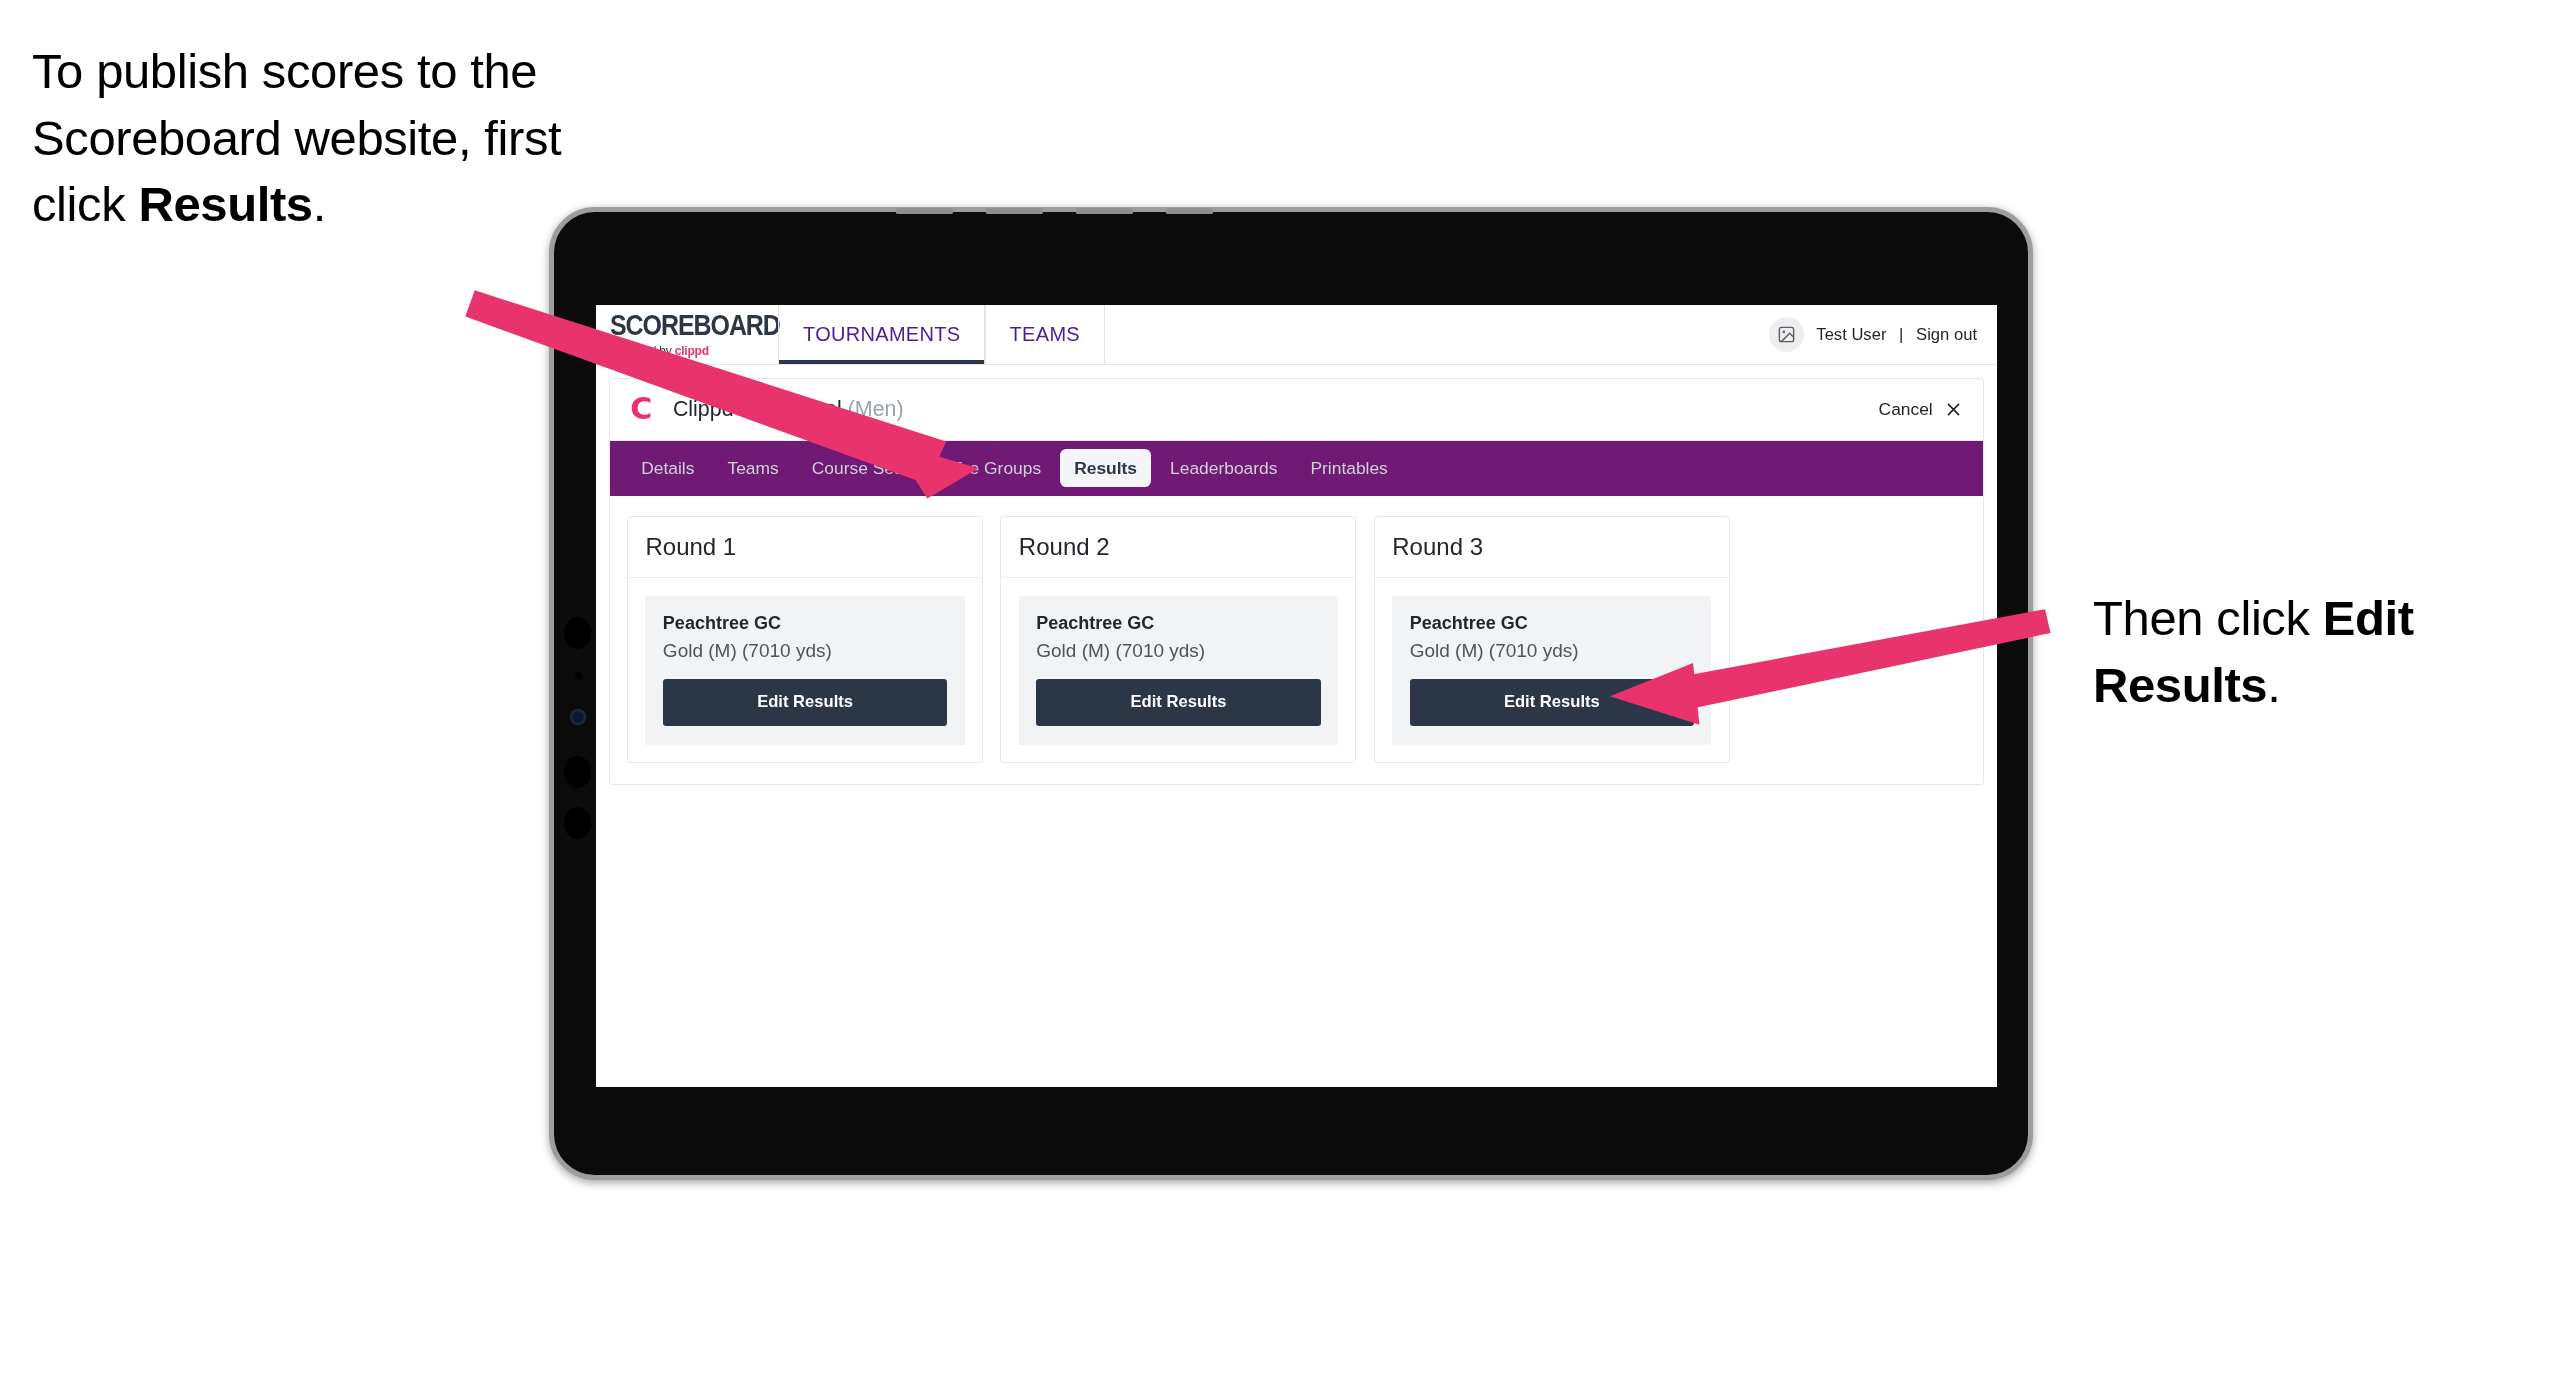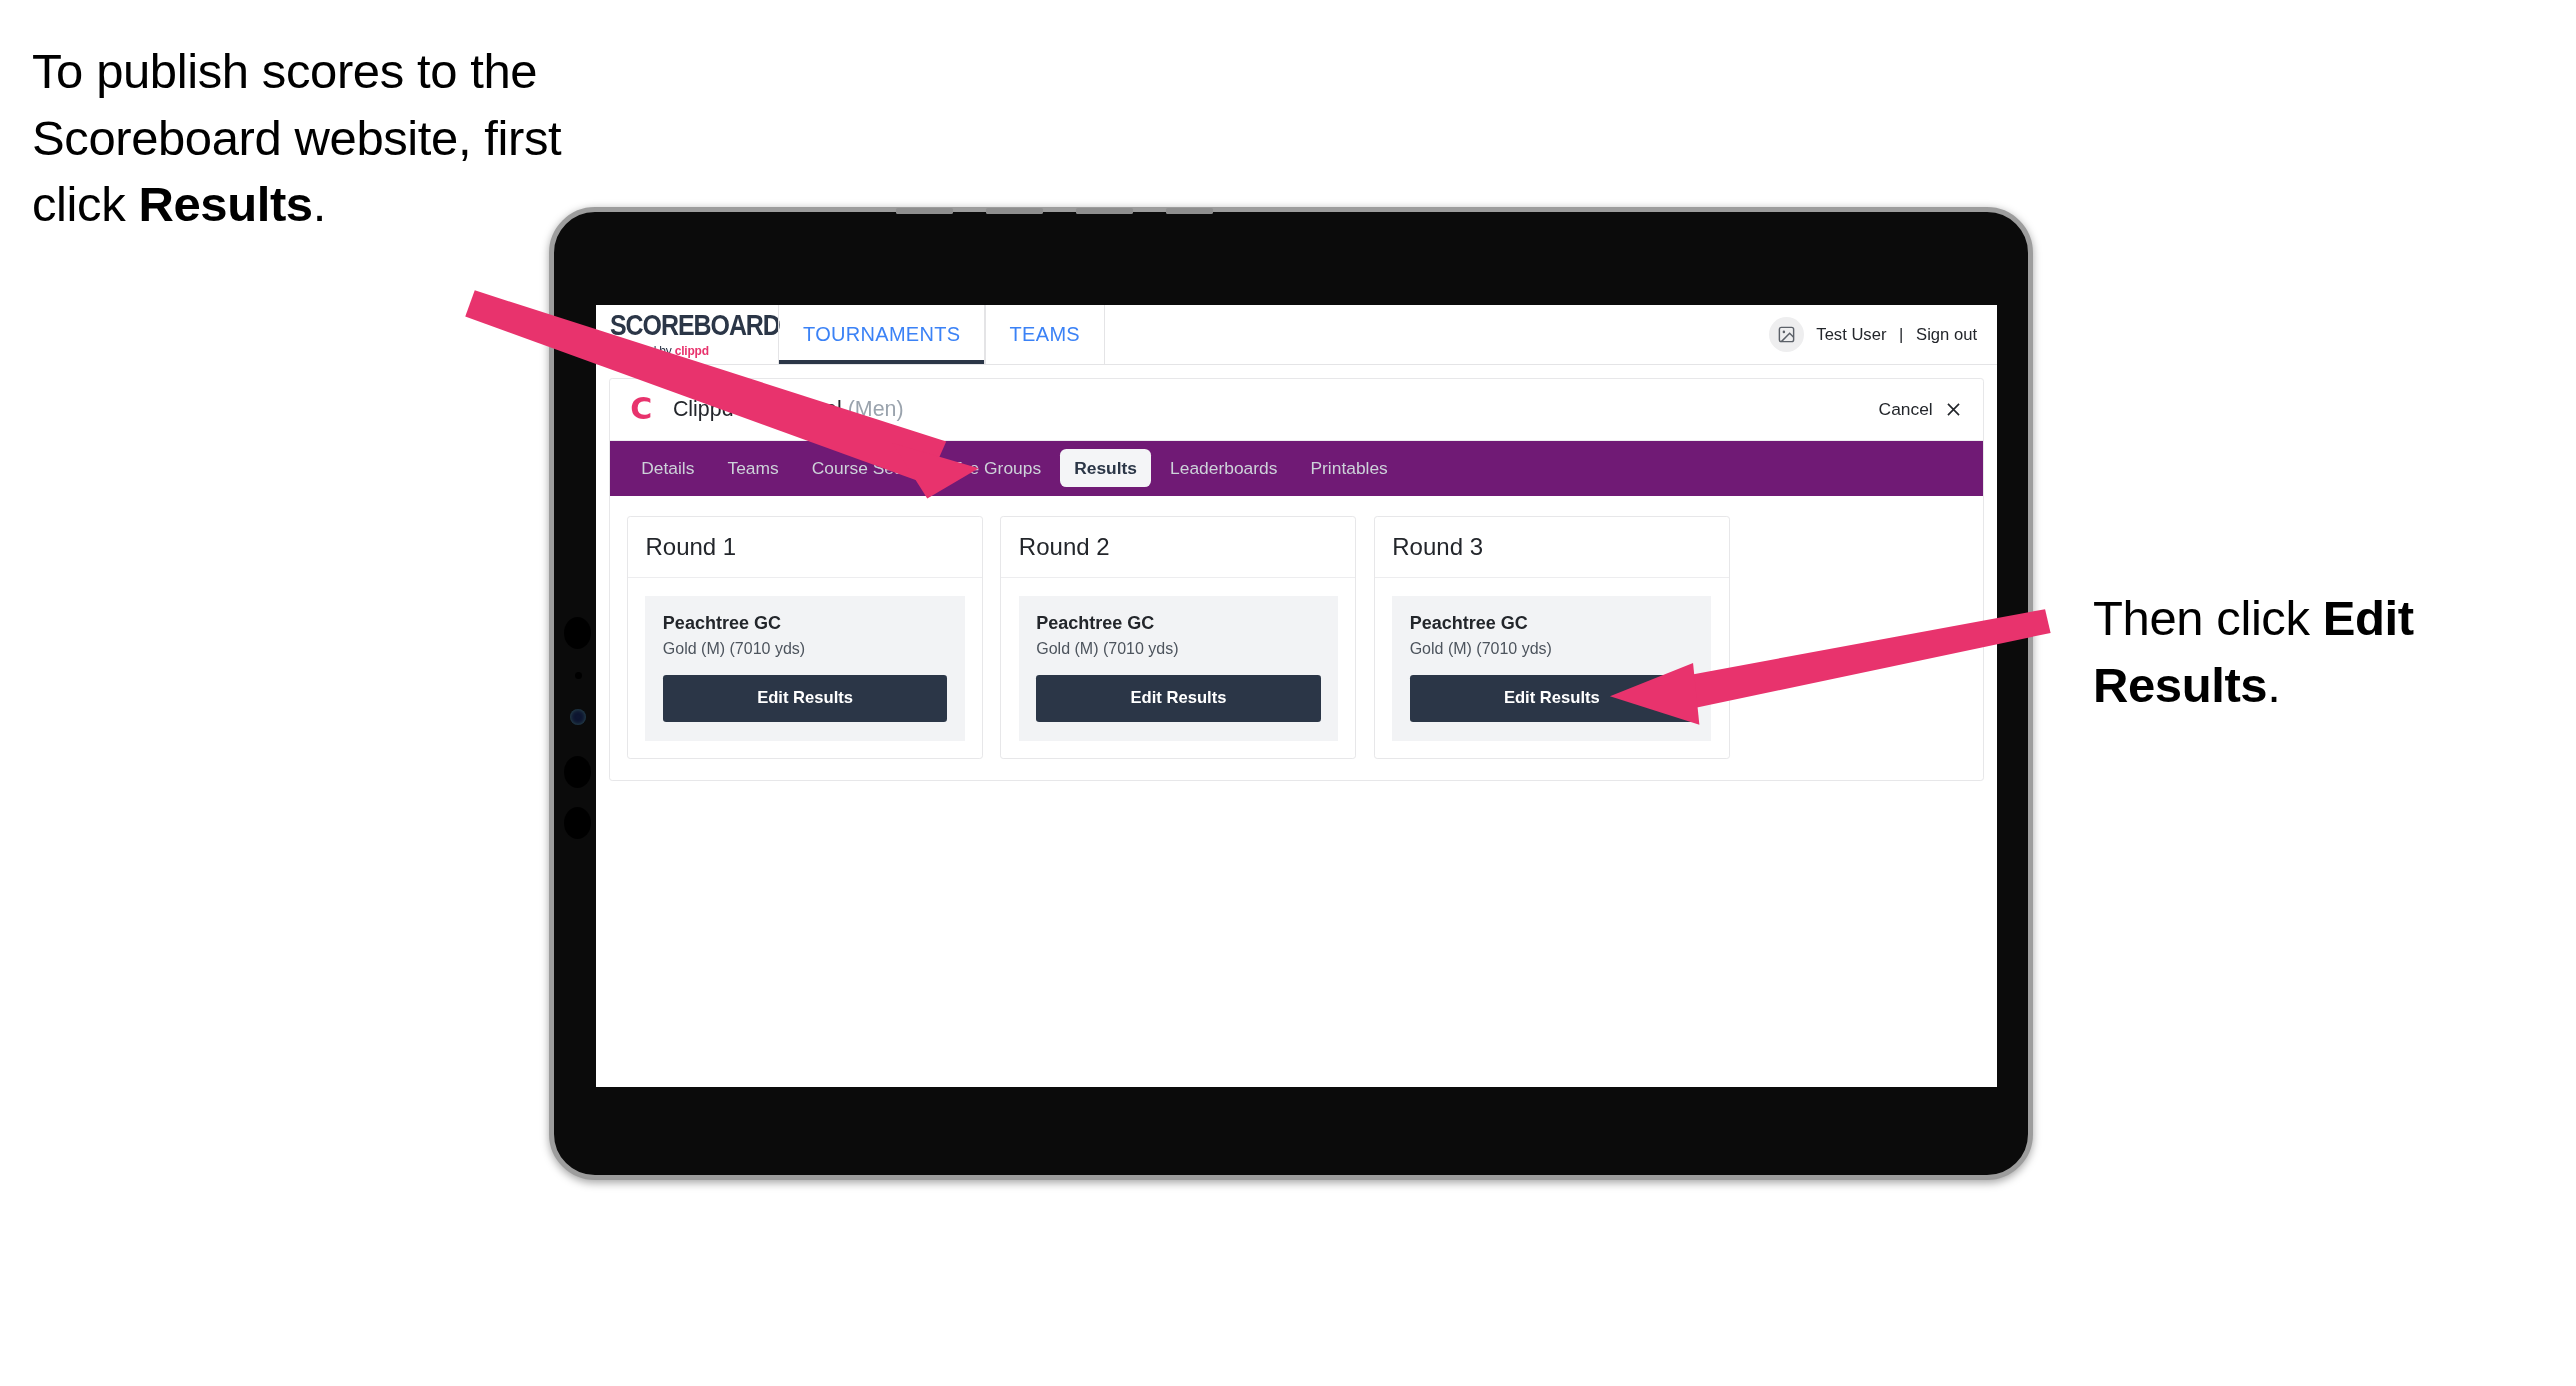--- a/index.html
+++ b/index.html
@@ -62,21 +62,21 @@
   .brand-title {
     font-size: 29px; font-weight: 800; color: #2b3647;
     letter-spacing: -1.2px; line-height: 1; transform: scaleX(0.86); transform-origin: left center;
   }
   .brand-sub { font-size: 12px; color: #2b3647; margin-top: 4px; letter-spacing: -0.2px; }
   .brand-sub .clippd { color: #e8336d; font-weight: 700; }
 
   .nav-tabs { display: flex; }
   .nav-tab {
     padding: 0 24px; display: flex; align-items: center;
-    font-size: 20px; color: #3b82f6; letter-spacing: 0.3px;
+    font-size: 20px; color: #4c1d95; letter-spacing: 0.3px;
     border-left: 0.8px solid #e4e4e6; border-right: 0.8px solid #e4e4e6;
     margin-right: -0.8px; position: relative; cursor: pointer;
   }
   .nav-tab.active::after {
     content: ""; position: absolute; left: 0; right: 0; bottom: 0; height: 4px; background: #2b3647;
   }
   .header-spacer { flex: 1; }
   .user-area { display: flex; align-items: center; padding-right: 20px; gap: 12.7px; }
   .avatar {
     width: 35px; height: 35px; border-radius: 50%; background: #eeeeef;
@@ -112,21 +112,21 @@
   }
   .subnav-item.active { background: #f4f5f7; color: #2b3647; font-weight: 700; }
 
   
   .rounds { display: flex; gap: 17.4px; padding: 20.6px 17.4px; }
   .round-card { width: 356px; border: 0.8px solid #e7e7e9; border-radius: 3.2px; background: #fff; }
   .round-head { padding: 16px 17.4px; border-bottom: 0.8px solid #ededef; font-size: 24px; color: #23262b; }
   .round-body { padding: 17.4px; }
   .course-box { background: #f2f3f5; padding: 17.4px 17.4px 19px 17.4px; }
   .course-name { font-size: 18px; font-weight: 700; color: #23262b; }
-  .course-tee { font-size: 16px; color: #4d545d; margin-top: 5.5px; }
+  .course-tee { font-size: 19px; color: #4d545d; margin-top: 5.5px; }
   .edit-btn {
     margin-top: 17.4px; width: 100%; background: #2b3647; color: #fff;
     border: none; border-radius: 3.2px; padding: 13.4px 0;
     font-size: 16.6px; font-weight: 700; cursor: pointer; font-family: inherit;
   }
 </style>
 </head>
 <body>
 
 <div id="stage">

